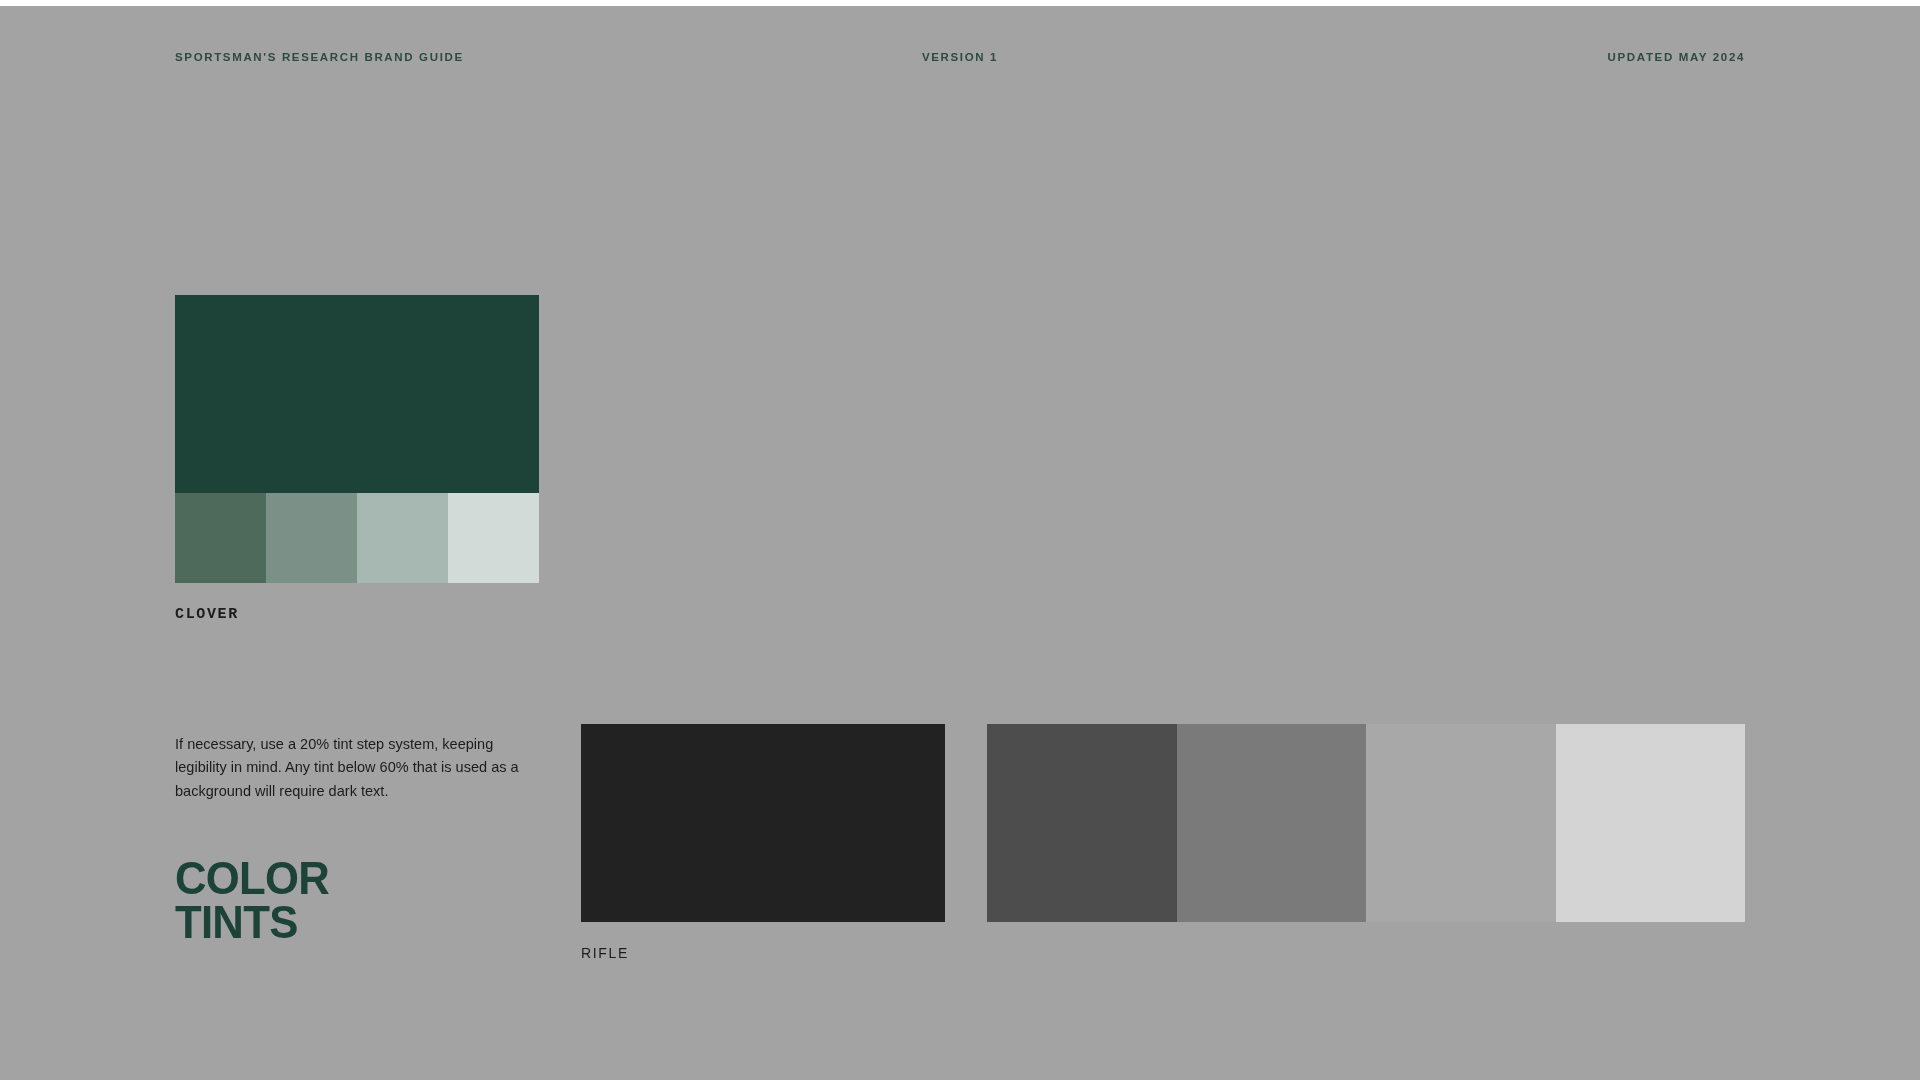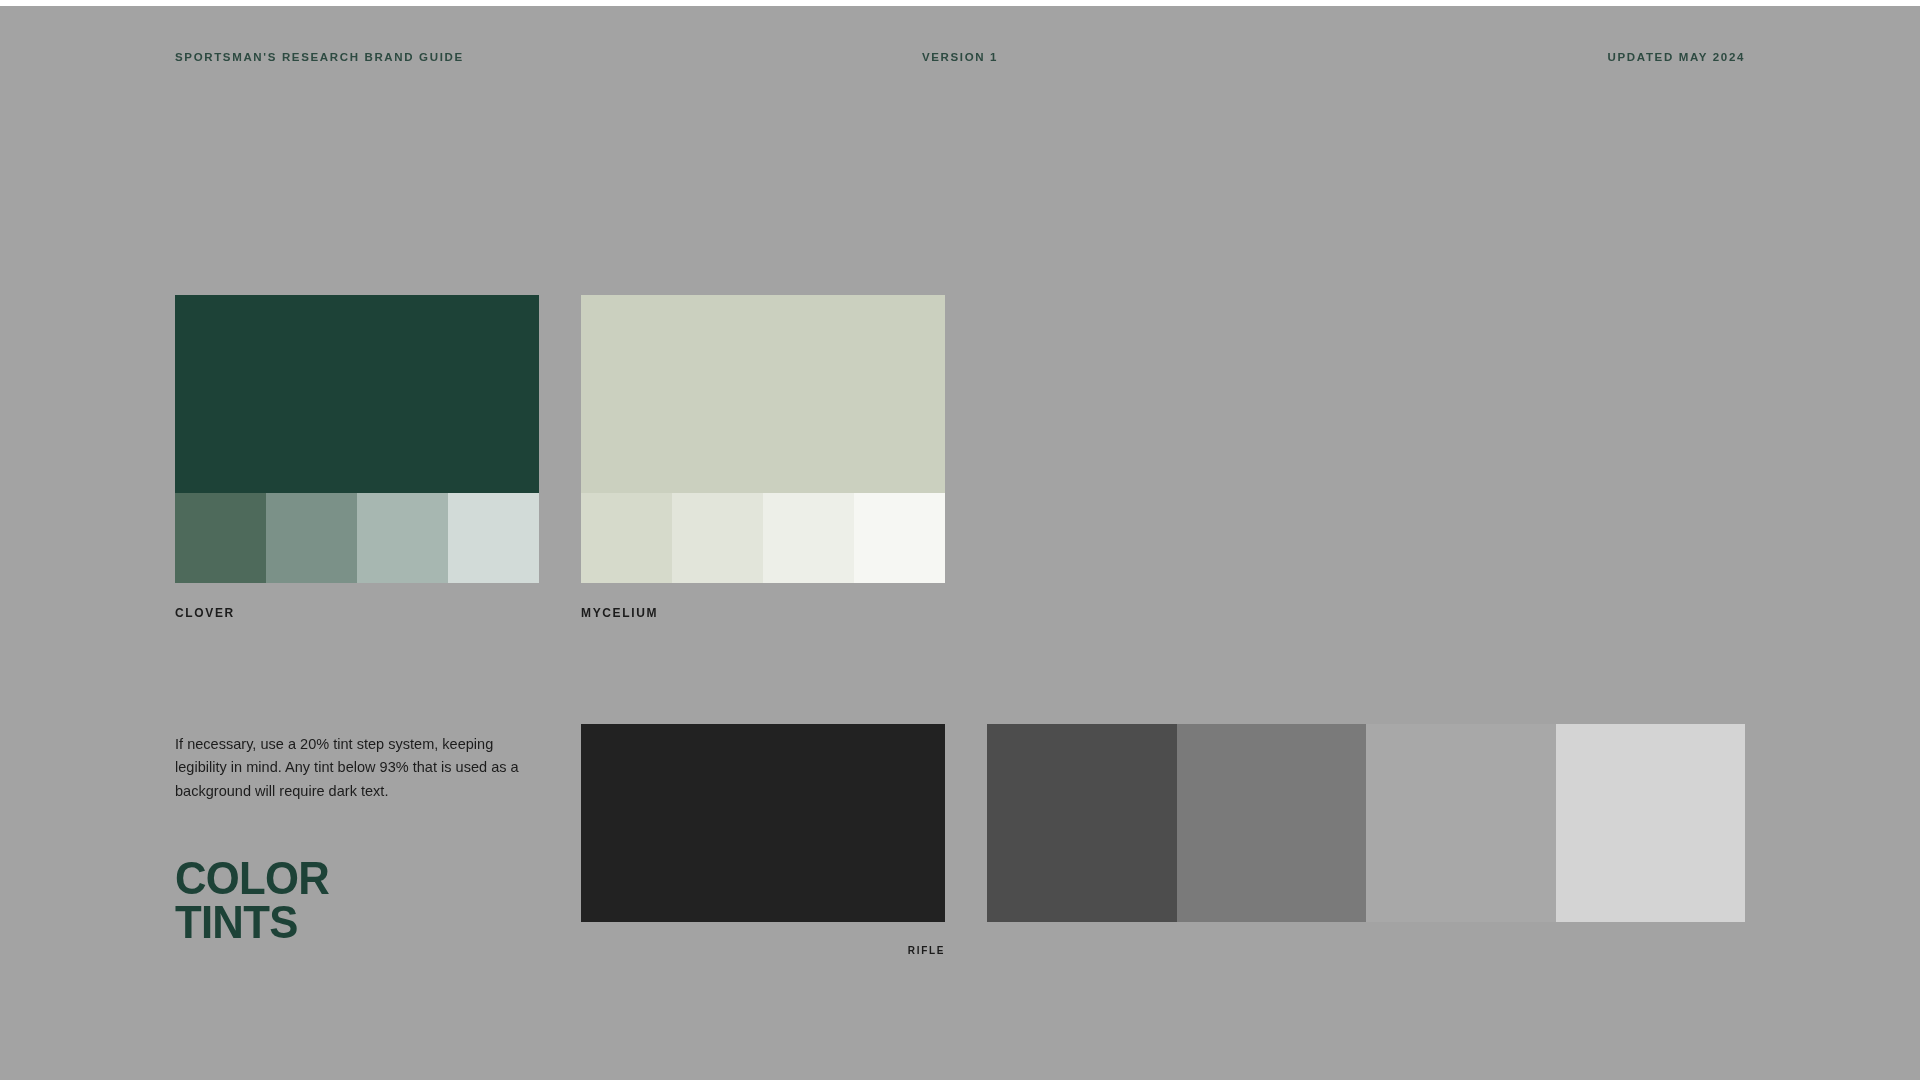--- a/index.html
+++ b/index.html
@@ -68,26 +68,27 @@
   .swatch-tints {
     width: 100%;
     height: 90px;
     display: flex;
   }
 
   .tint-cell { flex: 1 1 0; height: 100%; }
 
   .swatch-label {
     margin-top: 23px;
-    font-size: 12px;
+    font-size: 15px;
     font-weight: 700;
     letter-spacing: 1.65px;
     color: #1C1C1C;
     text-transform: uppercase;
     white-space: nowrap;
+    font-family: Liberation Mono, monospace;
   }
 
   
   .lower {
     position: absolute;
     top: 718px;
     left: 175px;
     width: 1570px;
     display: flex;
     gap: 42px;
@@ -126,26 +127,25 @@
     flex: 0 0 364px;
   }
 
   .rifle-block {
     width: 100%;
     height: 198px;
   }
 
   .rifle-label {
     margin-top: 23px;
-    font-size: 10px;
-    font-weight: 700;
+    font-size: 14px;
+    font-weight: 400;
     letter-spacing: 1.65px;
     color: #1C1C1C;
     text-transform: uppercase;
-    text-align: right;
   }
 
   .grey-col {
     flex: 1 1 auto;
   }
 
   .grey-row {
     width: 100%;
     height: 198px;
     display: flex;
@@ -171,38 +171,28 @@
       <div class="swatch-tints">
         <div class="tint-cell" style="background-color: rgb(78, 106, 91);"></div>
         <div class="tint-cell" style="background-color: rgb(123, 145, 136);"></div>
         <div class="tint-cell" style="background-color: rgb(167, 183, 177);"></div>
         <div class="tint-cell" style="background-color: rgb(210, 219, 216);"></div>
       </div>
       <div class="swatch-label">CLOVER</div>
     </div>
 
 
-    <div class="swatch-col">
-      <div class="swatch-main" style="background-color: rgb(203, 208, 191);"></div>
-      <div class="swatch-tints">
-        <div class="tint-cell" style="background-color: rgb(214, 218, 203);"></div>
-        <div class="tint-cell" style="background-color: rgb(226, 229, 218);"></div>
-        <div class="tint-cell" style="background-color: rgb(237, 239, 232);"></div>
-        <div class="tint-cell" style="background-color: rgb(246, 247, 243);"></div>
-      </div>
-      <div class="swatch-label">MYCELIUM</div>
-    </div>
 
 
   </div>
 
   <div class="lower">
 
     <div class="lower-text-col">
-      <p class="note">If necessary, use a 20% tint step system, keeping legibility in mind. Any tint below 93% that is used as a background will require dark text.</p>
+      <p class="note">If necessary, use a 20% tint step system, keeping legibility in mind. Any tint below 60% that is used as a background will require dark text.</p>
       <div class="big-title">
         <span class="tline">COLOR</span>
         <span class="tline">TINTS</span>
       </div>
     </div>
 
     <div class="rifle-col">
       <div class="rifle-block" style="background-color: rgb(34, 34, 34);"></div>
       <div class="rifle-label">RIFLE</div>
     </div>

